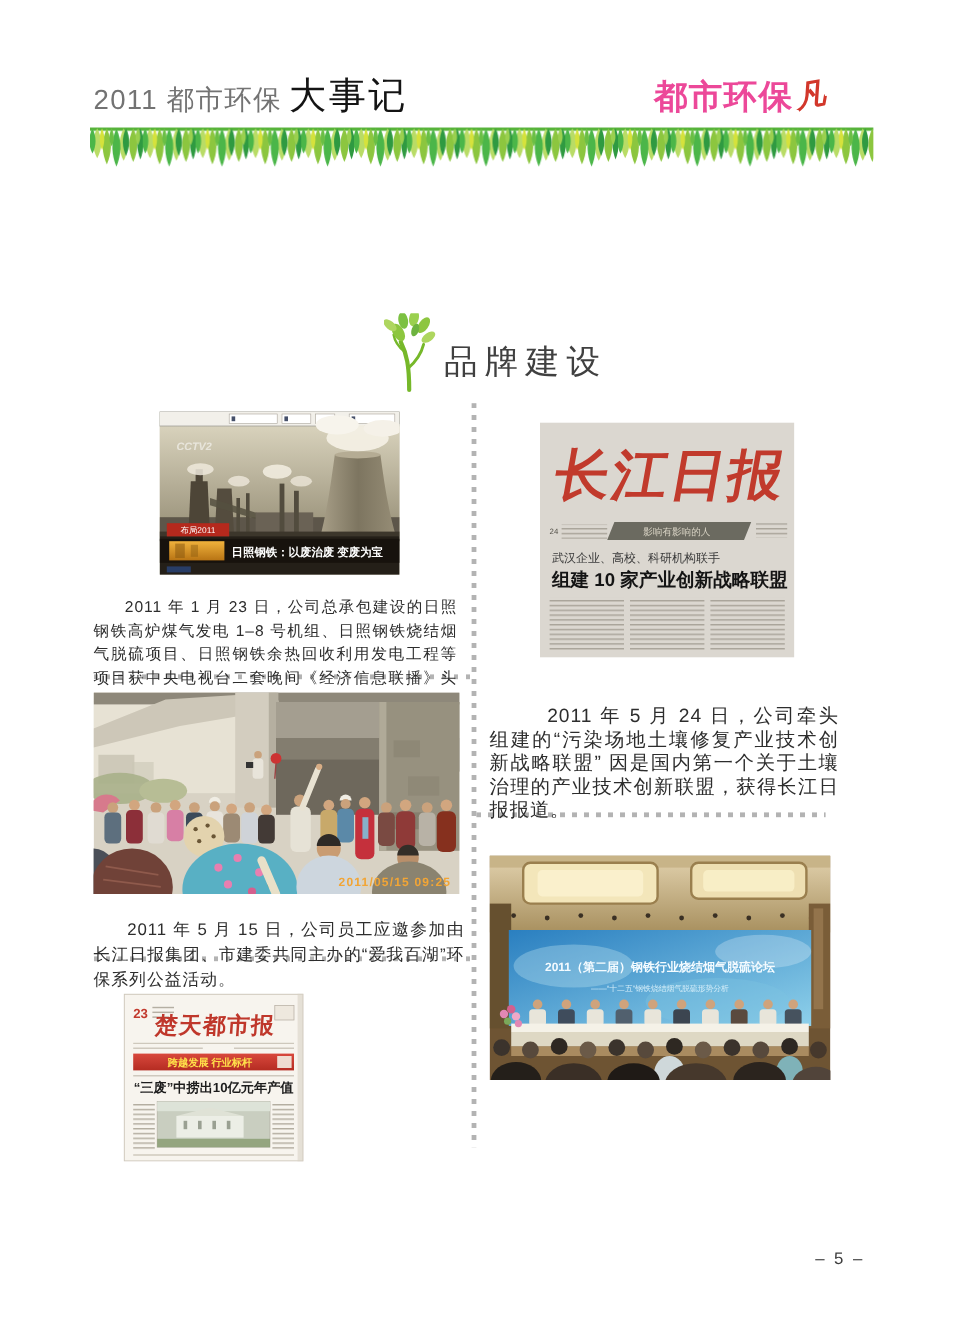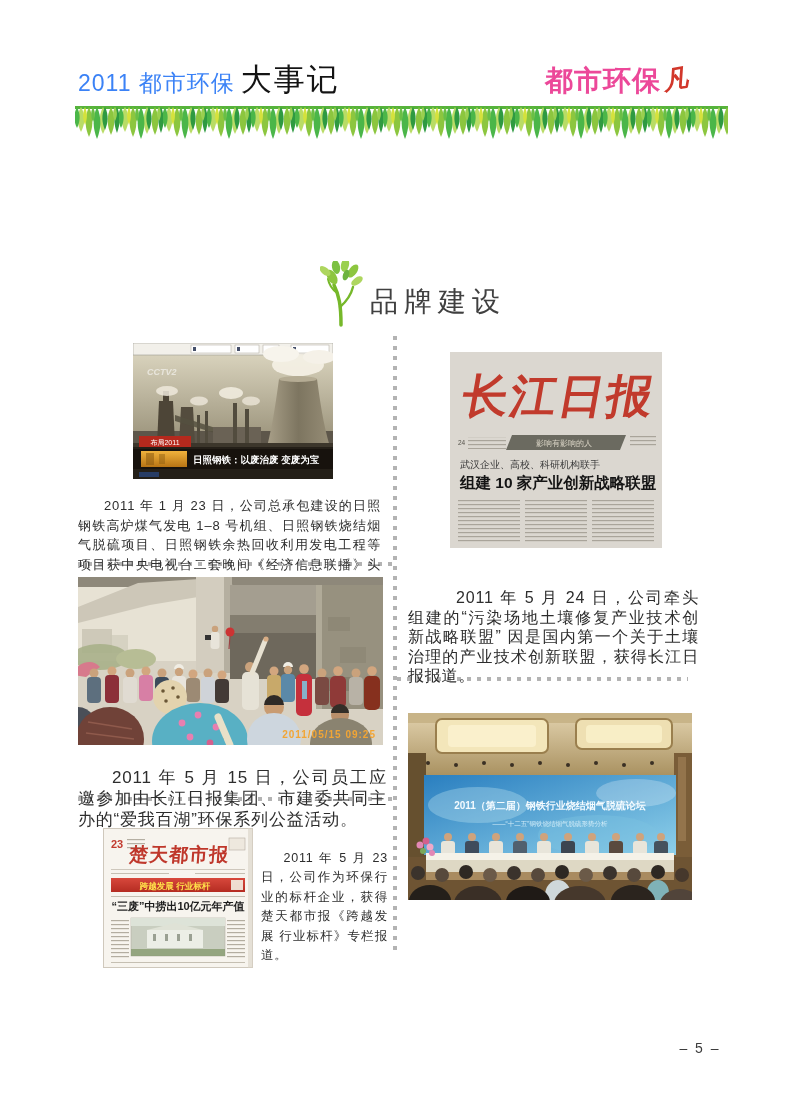--- a/index.html
+++ b/index.html
@@ -2,41 +2,41 @@
 <html><head>
 <meta charset="utf-8">
 <style>
   html,body{margin:0;padding:0;background:#ffffff;}
   #page{
     position:relative;width:805px;height:1100px;background:#ffffff;overflow:hidden;
     font-family:"Liberation Sans",sans-serif;color:#2f2f2f;
   }
   
   .header-row{position:absolute;left:78px;top:64px;display:flex;align-items:flex-end;gap:6px;}
-  .title-prefix{font-size:23px;color:#3b82f6;letter-spacing:1px;line-height:1;}
+  .title-prefix{font-size:23px;color:#737373;letter-spacing:1px;line-height:1;}
   .title-main{font-size:31px;font-weight:normal;color:#141414;font-family:"Liberation Serif",serif;line-height:1;letter-spacing:2px;}
   .logo{position:absolute;left:545px;top:66px;display:flex;align-items:flex-start;}
   .logo-text{font-size:28px;font-weight:800;color:#ec4899;letter-spacing:1px;line-height:1.1;}
   .logo-mark{font-size:25px;font-weight:bold;font-style:italic;color:#d2372b;font-family:"Liberation Serif",serif;
     display:inline-block;transform:rotate(-10deg) translateY(-3px);margin-left:2px;}
   .leafband{position:absolute;left:75px;top:106px;width:653px;height:34px;}
   
   .tree-icon{position:absolute;left:320px;top:261px;width:44px;height:66px;}
   .section-title{position:absolute;left:370px;top:283px;font-size:28px;color:#404040;letter-spacing:6px;}
   
   .vdash{position:absolute;left:393px;top:336px;width:4px;height:620px;
     background:repeating-linear-gradient(180deg,#b3b3b3 0 4px,transparent 4px 10px);}
   .hdash{position:absolute;height:4px;background:repeating-linear-gradient(90deg,#b3b3b3 0 4px,transparent 4px 10px);}
   #hdash-left-1{left:78px;top:562px;width:316px;}
   #hdash-left-2{left:78px;top:797px;width:316px;}
   #hdash-right-1{left:397px;top:677px;width:291px;}
   
   .cap{position:absolute;text-align:justify;color:#2d2d2d;letter-spacing:0.8px;}
   #cap-l1{left:78px;top:483px;width:303px;font-size:13px;line-height:19.5px;text-indent:2em;}
-  #cap-l2{left:78px;top:750px;width:309px;font-size:17px;line-height:21px;text-indent:2em;}
+  #cap-l2{left:78px;top:750px;width:309px;font-size:14px;line-height:21px;text-indent:2em;}
   #cap-l3{left:261px;top:836px;width:127px;font-size:12.5px;line-height:19.5px;text-indent:1.8em;}
   #cap-r1{left:408px;top:572px;width:291px;font-size:16px;line-height:19.5px;text-indent:3em;}
   #cap-r2{left:408px;top:922px;width:300px;font-size:13px;line-height:20px;text-indent:3.2em;}
   
   .photo{position:absolute;display:block;}
   #tv-photo{left:133px;top:343px;}
   #crowd-photo{left:78px;top:577px;}
   #ctdsb-photo{left:103px;top:828px;}
   #cjrb-photo{left:450px;top:352px;}
   #conf-photo{left:408px;top:713px;}
@@ -295,21 +295,20 @@
     <polygon points="44,102 72,95 100,102" fill="#dfe2d6"></polygon>
     <rect x="44" y="102" width="56" height="18" fill="#eceee6"></rect>
     <rect x="50" y="106" width="3" height="7" fill="#9aa092"></rect>
     <rect x="62" y="106" width="3" height="7" fill="#9aa092"></rect>
     <rect x="74" y="106" width="3" height="7" fill="#9aa092"></rect>
     <rect x="86" y="106" width="3" height="7" fill="#9aa092"></rect>
     <rect x="28" y="121" width="94" height="7" fill="#7d9464" opacity="0.7"></rect>
     <rect x="8" y="134" width="134" height="1" fill="#c5bfb2"></rect>
   </svg>
 
-  <p class="cap" id="cap-l3">2011 年 5 月 23 日，公司作为环保行业的标杆企业，获得楚天都市报《跨越发展 行业标杆》专栏报道。</p>
 
   <svg class="photo" id="cjrb-photo" width="212" height="196" viewBox="0 0 212 196">
     <defs>
       <pattern id="cjLines" width="4" height="4" patternUnits="userSpaceOnUse">
         <rect width="4" height="1.2" fill="#a9a49a"></rect>
       </pattern>
     </defs>
     <rect width="212" height="196" fill="#dbd7d0"></rect>
     <text transform="translate(106 60) skewX(-10)" text-anchor="middle" font-size="46" font-weight="bold" fill="#c13a2c" font-family="Liberation Serif,serif" letter-spacing="2">长江日报</text>
     <text x="8" y="93" font-size="6.5" fill="#55524a">24</text>

